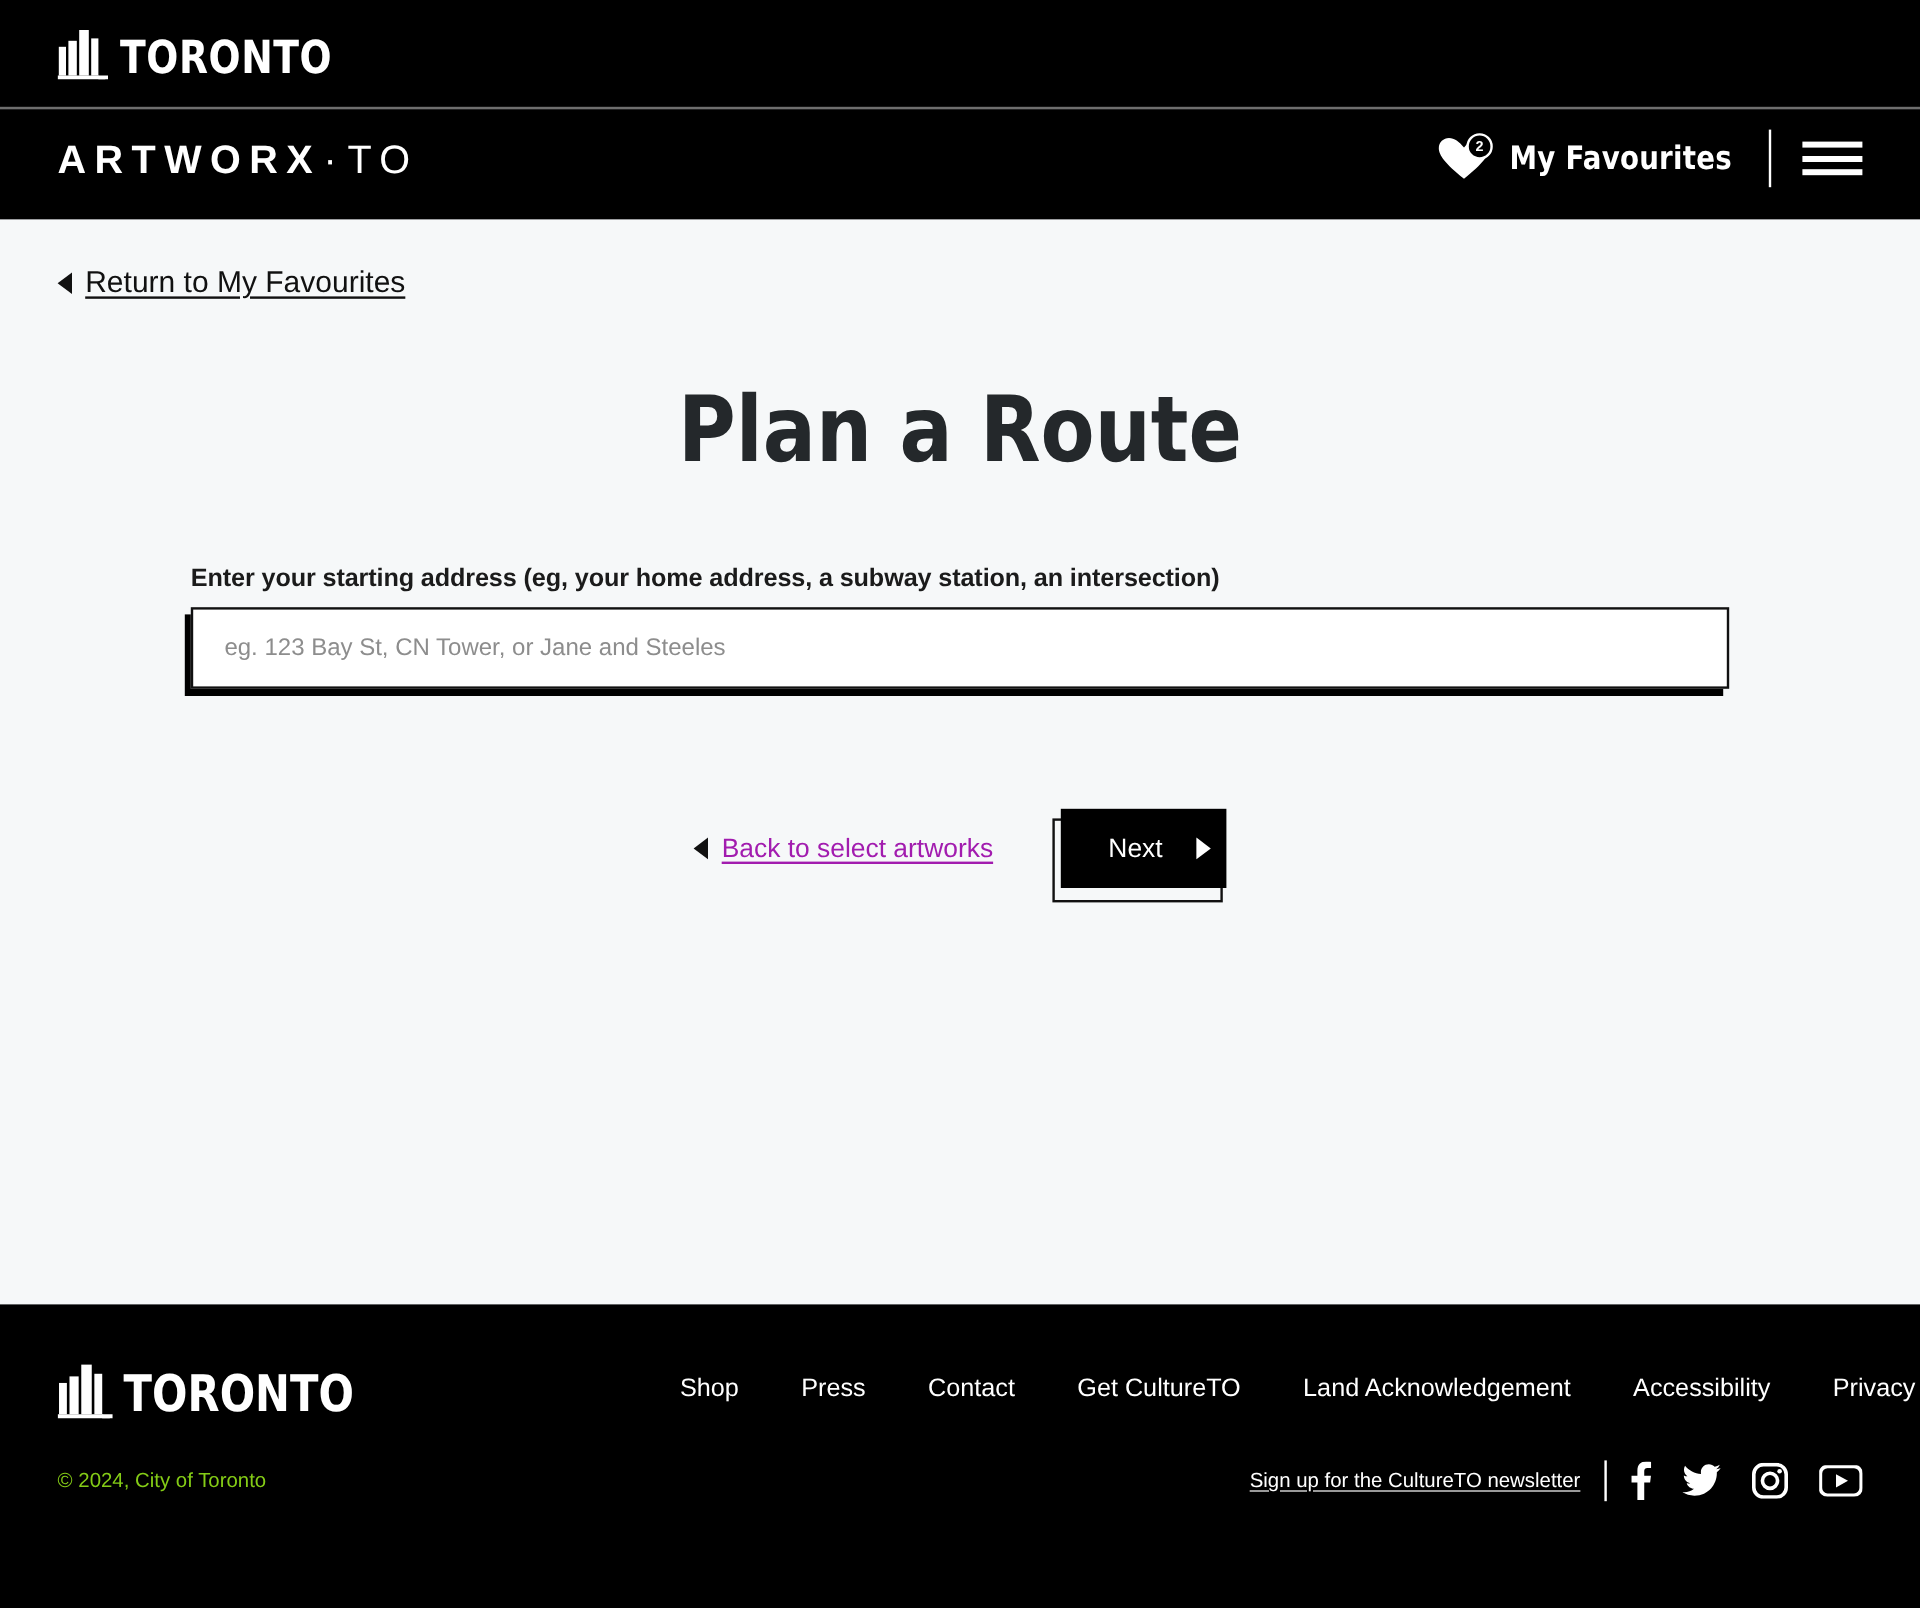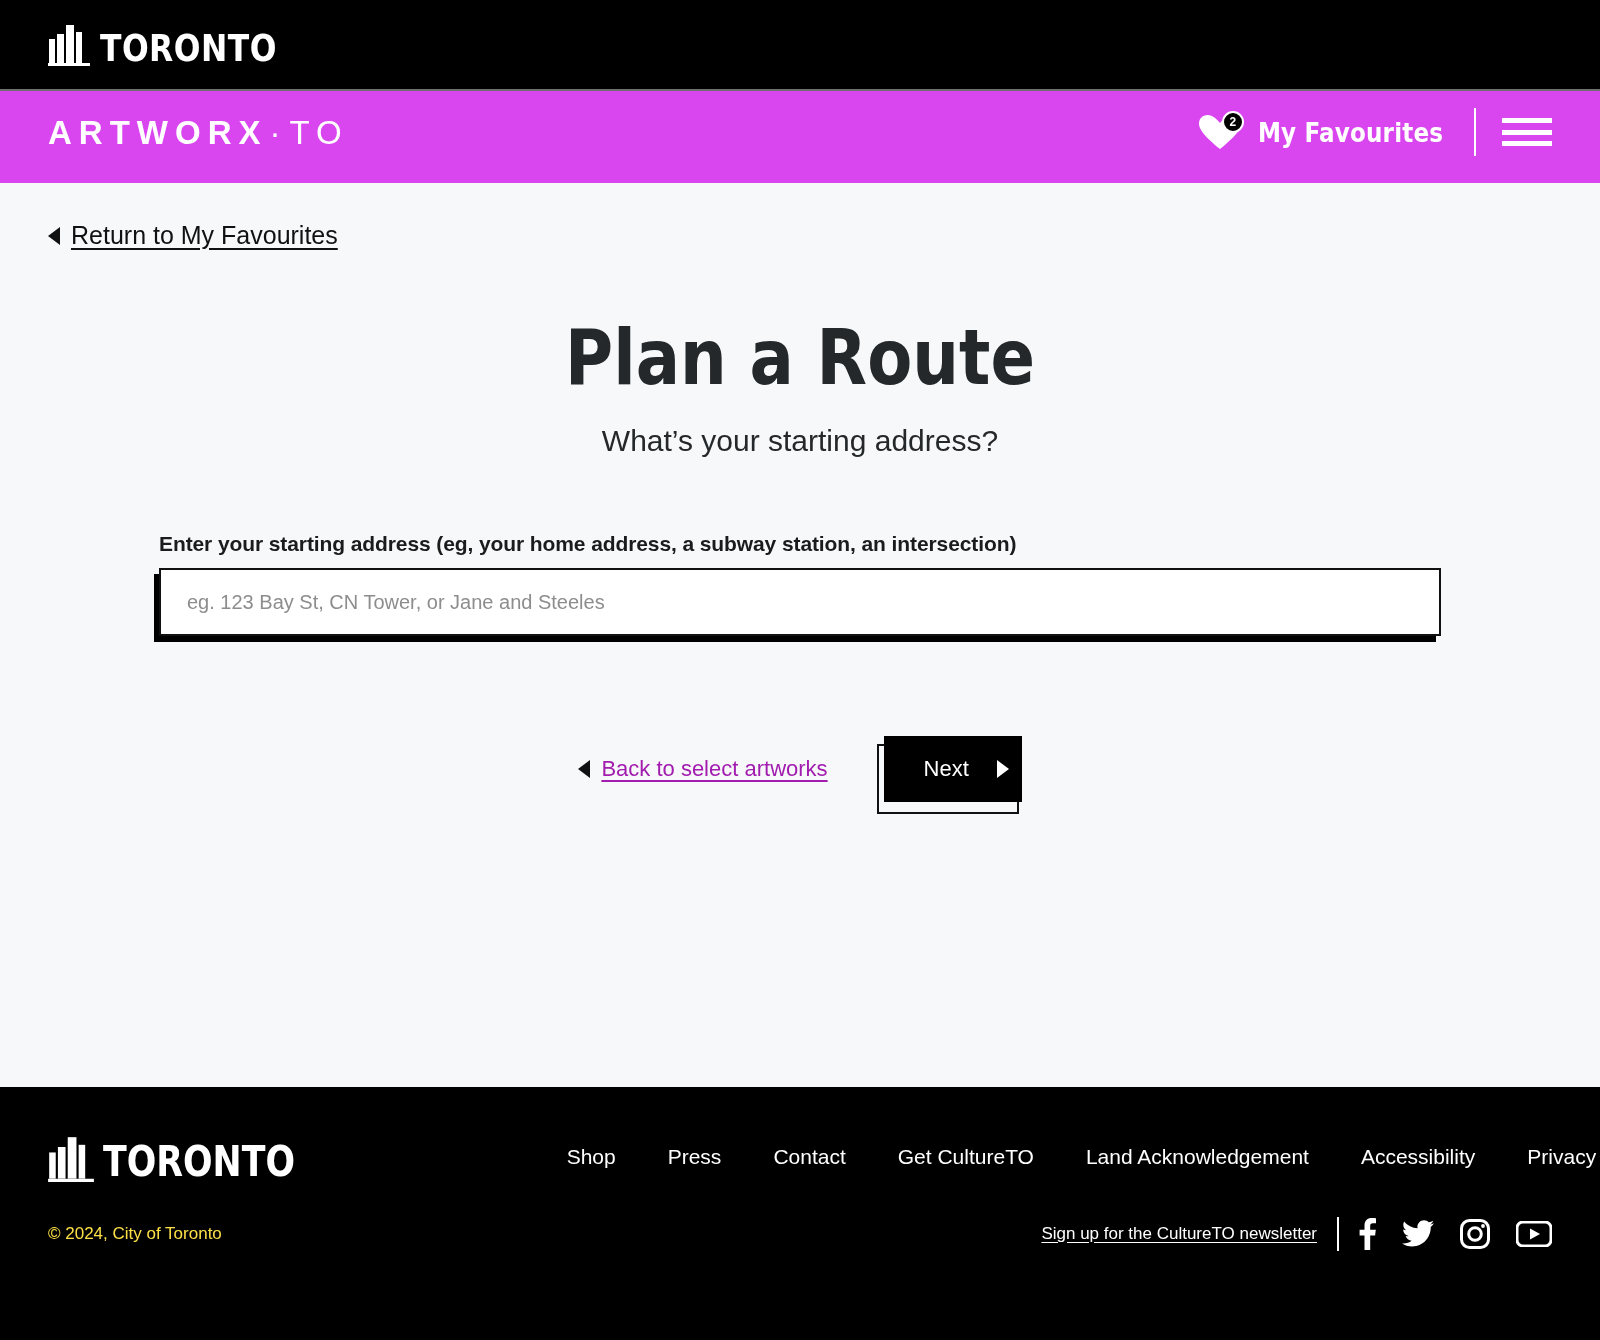--- a/index.html
+++ b/index.html
@@ -47,21 +47,21 @@
     font-weight: 700;
     font-size: 38px;
     letter-spacing: 0.5px;
     line-height: 1;
     transform: scaleX(0.92);
     transform-origin: left bottom;
   }
 
   
   .artworxbar {
-    background: #d946ef;
+    background: #000000;
     height: 92px;
     flex: 0 0 92px;
     display: flex;
     align-items: center;
     justify-content: space-between;
     padding: 0 48px 10px 48px;
   }
 
   .artworx-mark {
     color: #fff;
@@ -365,21 +365,21 @@
   }
 
   .footer-bottom {
     display: flex;
     align-items: center;
     justify-content: space-between;
     margin-top: 34px;
   }
   .copyright {
     font-size: 17px;
-    color: #fde047;
+    color: #84cc16;
   }
   .footer-right {
     display: flex;
     align-items: center;
     gap: 20px;
   }
   .newsletter-link {
     color: #fff;
     font-size: 17px;
     text-decoration: underline;
@@ -442,21 +442,20 @@
   <div class="main">
 
     <div class="return-row">
       <span class="return-link">
         <span class="ltri"></span>
         <span class="txt">Return to My Favourites</span>
       </span>
     </div>
 
     <h1 class="page-title">Plan a Route</h1>
-    <div class="subtitle">What’s your starting address?</div>
 
     <div class="address-block">
       <div class="field-label">Enter your starting address (eg, your home address, a subway station, an intersection)</div>
       <div class="input-shell">
         <input class="addr-input" type="text" placeholder="eg. 123 Bay St, CN Tower, or Jane and Steeles" style="">
       </div>
     </div>
 
 
     <div class="action-row">

